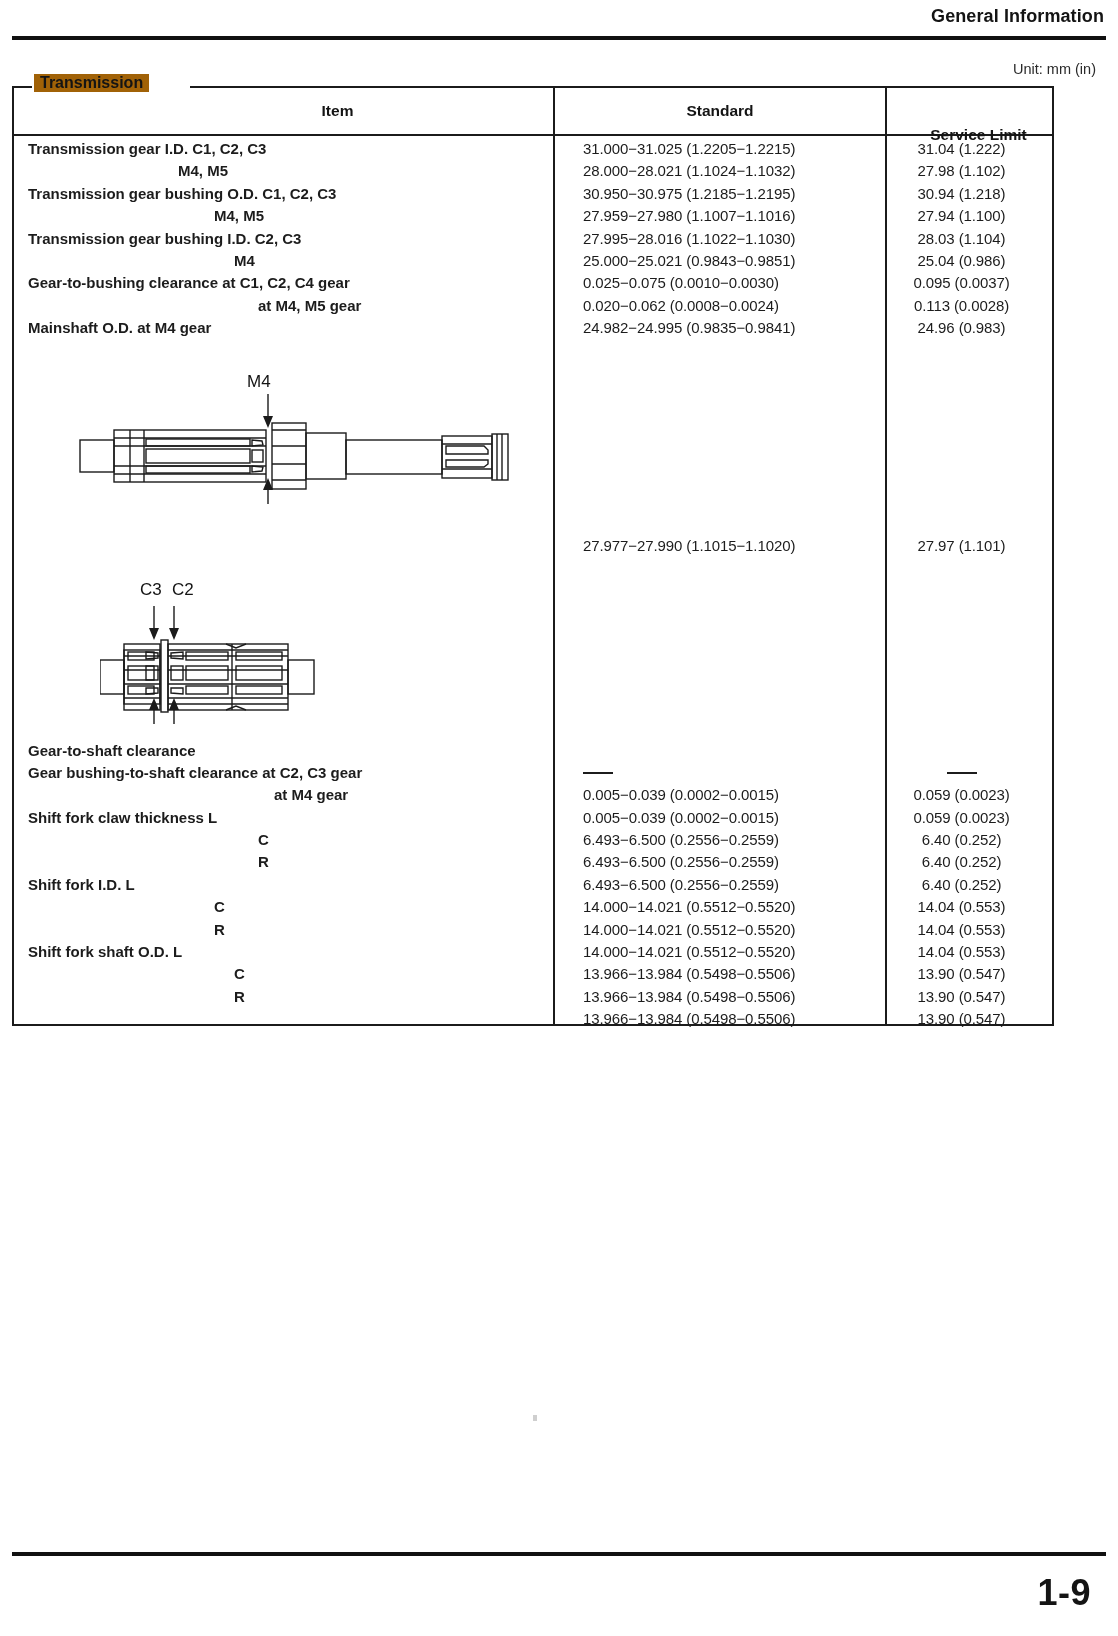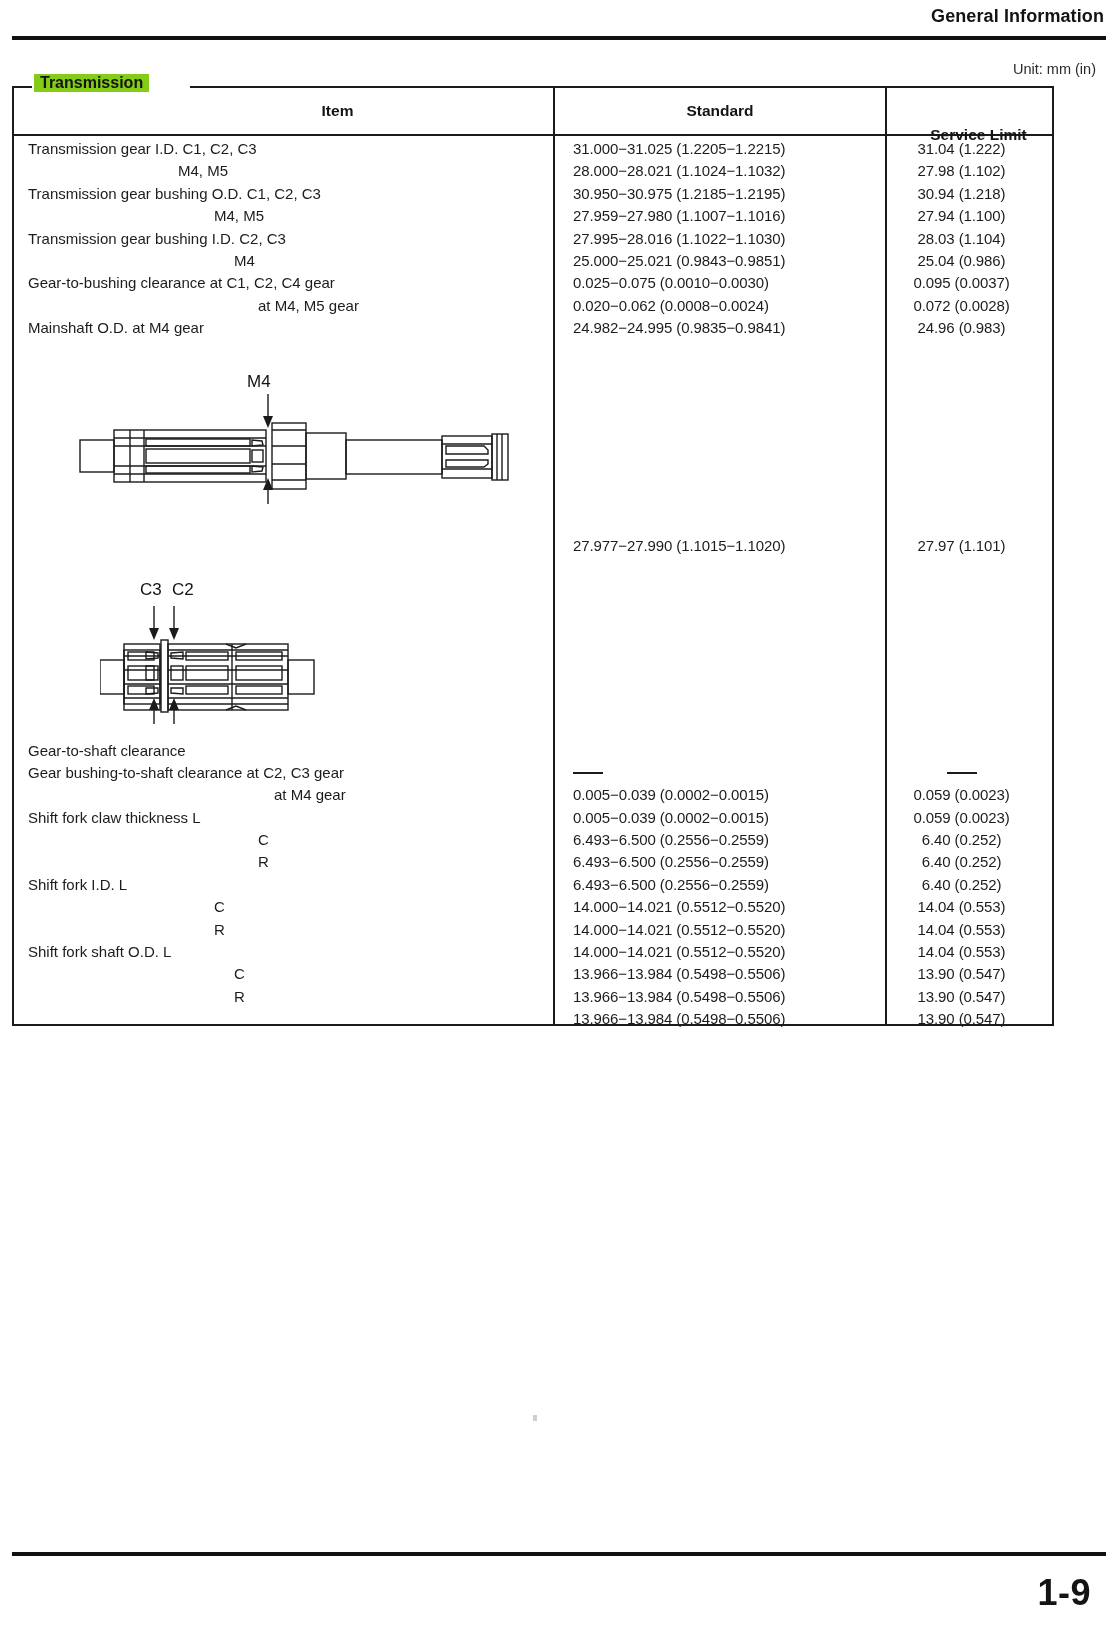--- a/index.html
+++ b/index.html
@@ -65,21 +65,21 @@
     height: 4px;
     background: #ffffff;
   }
   .caption {
     position: absolute;
     left: 34px;
     top: 74px;
     font-size: 16px;
     font-weight: bold;
     color: #141414;
-    background: #84cc16;
+    background: #a16207;
     padding: 0 6px;
     z-index: 5;
   }
 
   
   .vline {
     position: absolute;
     top: 0;
     bottom: 0;
     width: 2px;
@@ -110,20 +110,21 @@
   .col-head.item      { left: 0;     width: 647px; }
   .col-head.standard  { left: 541px; width: 330px; }
   .col-head.limit     { left: 873px; width: 183px; margin-top: 24px; }
 
   
   .items-col {
     position: absolute;
     left: 14px;
     width: 515px;
     top: 50px;
+    font-weight: bold;
   }
   .std-col {
     position: absolute;
     left: 541px;
     width: 330px;
     top: 50px;
   }
   .lim-col {
     position: absolute;
     left: 873px;
@@ -138,21 +139,21 @@
     white-space: nowrap;
     color: #1c1c1c;
   }
   .items-col .row { text-align: left; }
   .items-col .row.ind1 { padding-left: 150px; }
   .items-col .row.ind2 { padding-left: 186px; }
   .items-col .row.ind3 { padding-left: 206px; }
   .items-col .row.ind4 { padding-left: 230px; }
   .items-col .row.ind5 { padding-left: 246px; }
 
-  .std-col .row { text-align: left; padding-left: 18px; letter-spacing: -0.1px; }
+  .std-col .row { text-align: left; padding-left: 28px; letter-spacing: -0.1px; }
   .lim-col .row { text-align: center; letter-spacing: -0.1px; }
   .dash {
     display: inline-block;
     width: 30px;
     border-top: 2px solid #1c1c1c;
     vertical-align: middle;
     position: relative;
     top: -1px;
   }
 
@@ -265,21 +266,21 @@
         <div class="row">13.966−13.984 (0.5498−0.5506)</div>
       </div>
     <div class="lim-col" id="lim-col">
         <div class="row">31.04 (1.222)</div>
         <div class="row">27.98 (1.102)</div>
         <div class="row">30.94 (1.218)</div>
         <div class="row">27.94 (1.100)</div>
         <div class="row">28.03 (1.104)</div>
         <div class="row">25.04 (0.986)</div>
         <div class="row">0.095 (0.0037)</div>
-        <div class="row">0.072 (0.0028)</div>
+        <div class="row">0.113 (0.0028)</div>
         <div class="row">24.96 (0.983)</div>
         <div style="height: 195px;"></div>
         <div class="row">27.97 (1.101)</div>
         <div style="height: 205px;"></div>
         <div class="row"><span class="dash"></span></div>
         <div class="row">0.059 (0.0023)</div>
         <div class="row">0.059 (0.0023)</div>
         <div class="row">6.40 (0.252)</div>
         <div class="row">6.40 (0.252)</div>
         <div class="row">6.40 (0.252)</div>

